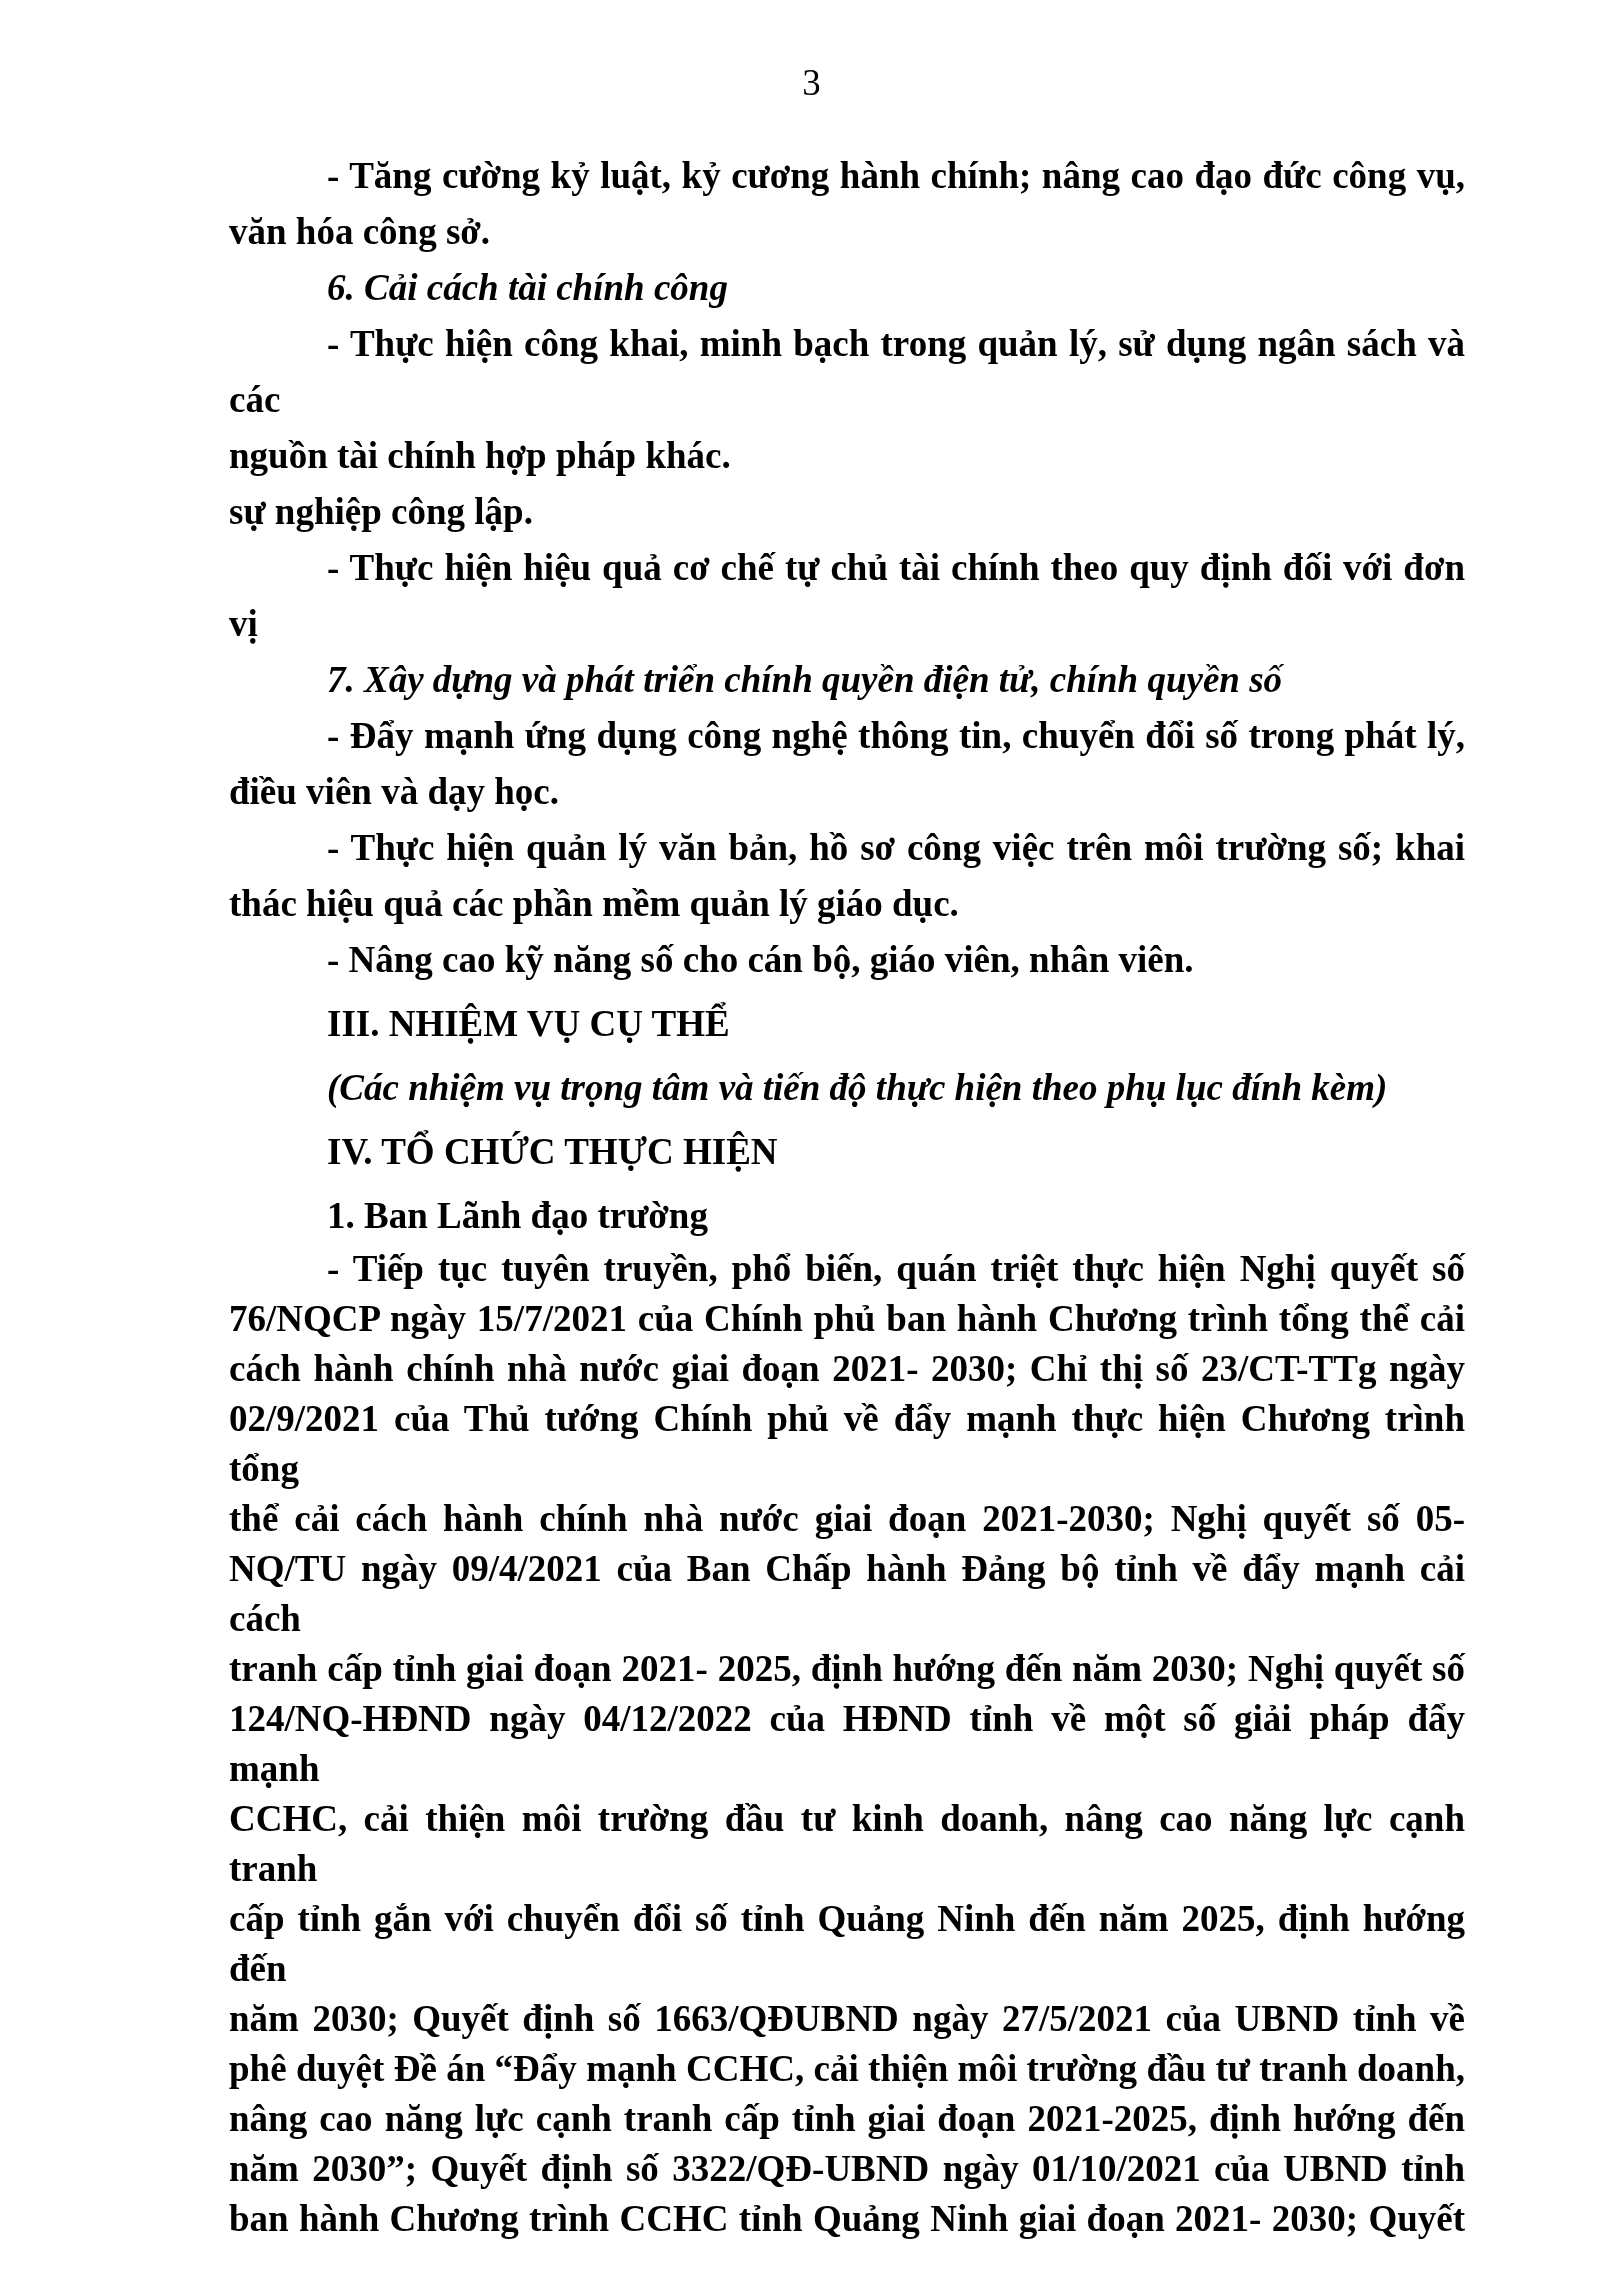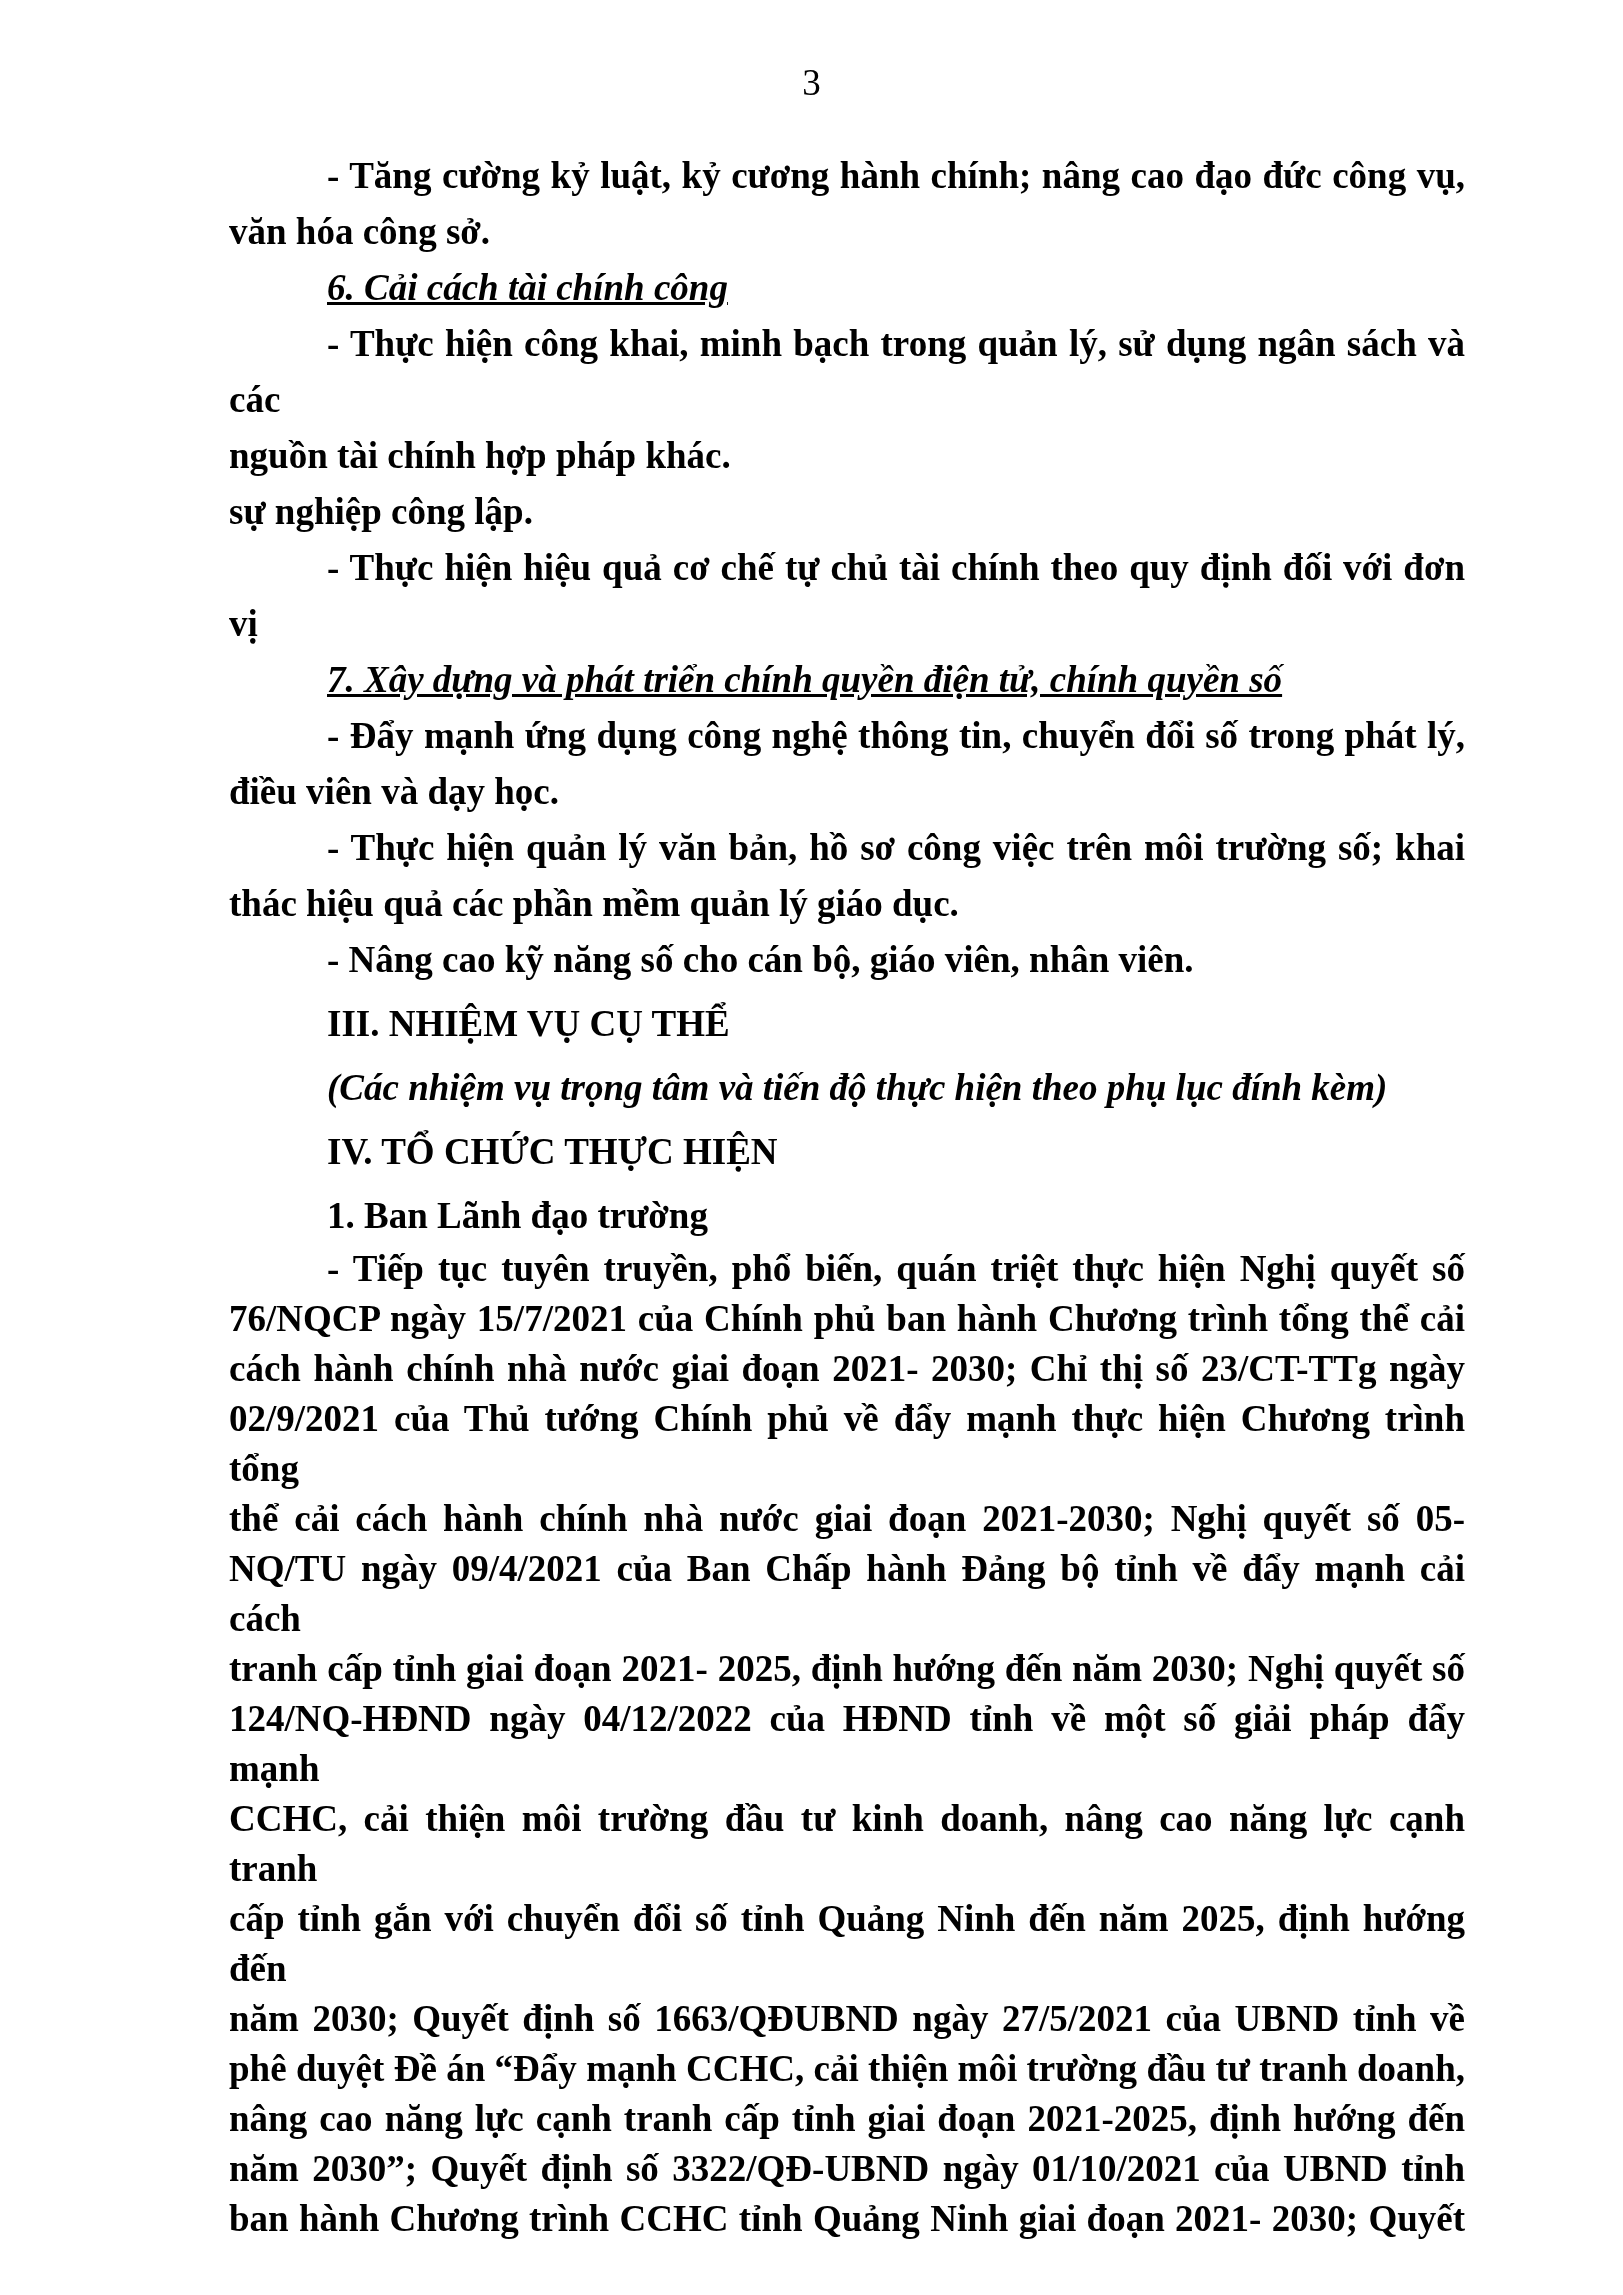--- a/index.html
+++ b/index.html
@@ -42,21 +42,20 @@
   }
   .para .line.first {
     text-indent: 98px;
   }
   .para .line.last {
     text-align-last: left;
   }
   .para.heading-bold-italic {
     font-weight: bold;
     font-style: italic;
-    text-decoration: underline;
   }
   .para.heading-bold {
     font-weight: bold;
     margin-top: 7.9px;
   }
   .para.note-italic {
     font-style: italic;
     margin-top: 7.9px;
   }
   .para.body-long {

